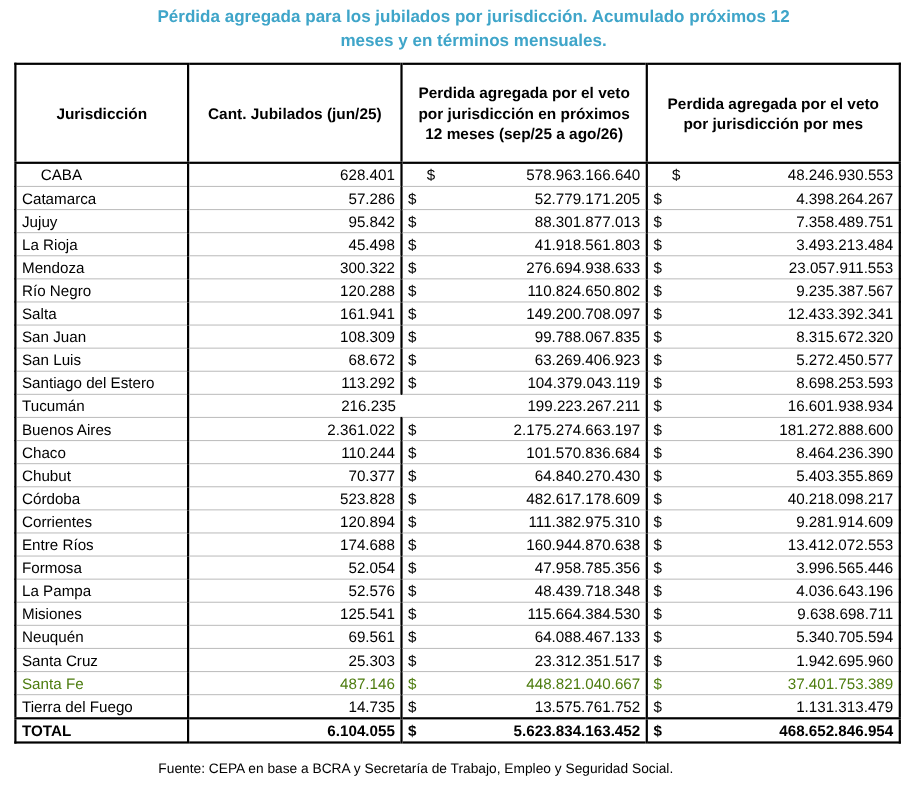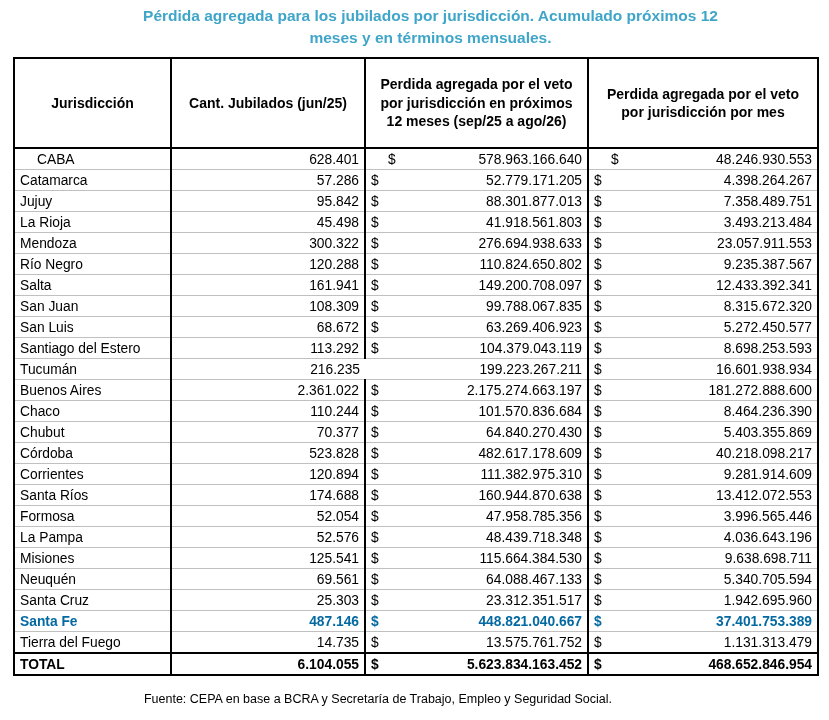--- a/index.html
+++ b/index.html
@@ -68,21 +68,21 @@
   tbody td:first-child { border-left: none; }
   tbody tr:first-child td { border-top: none; padding-left: 22px; }
 
   .c-jur { text-align: left; }
   .c-jub { text-align: right; }
   .c-money { text-align: right; }
   .cur { float: left; }
 
   td.no-left-border { border-left: hidden; }
 
-  tr.hl td { color: #0369a1; font-weight: bold; }
+  tr.hl td { color: #4d7c0f; font-weight: normal; }
   tr.total td {
     border-top: 2px solid #000;
     font-weight: bold;
   }
   .source {
     position: absolute;
     top: 692px;
     left: 0;
     width: 756px;
     text-align: center;
@@ -367,21 +367,21 @@
       <span class="cur">$</span>
       <span>111.382.975.310</span>
     </td>
     <td class="c-money">
       <span class="cur">$</span>
       <span>9.281.914.609</span>
     </td>
   </tr>
         <tr>
     <td class="c-jur">
-      <span>Santa Ríos</span>
+      <span>Entre Ríos</span>
     </td>
     <td class="c-jub">
       <span>174.688</span>
     </td>
     <td class="c-money">
       <span class="cur">$</span>
       <span>160.944.870.638</span>
     </td>
     <td class="c-money">
       <span class="cur">$</span>

